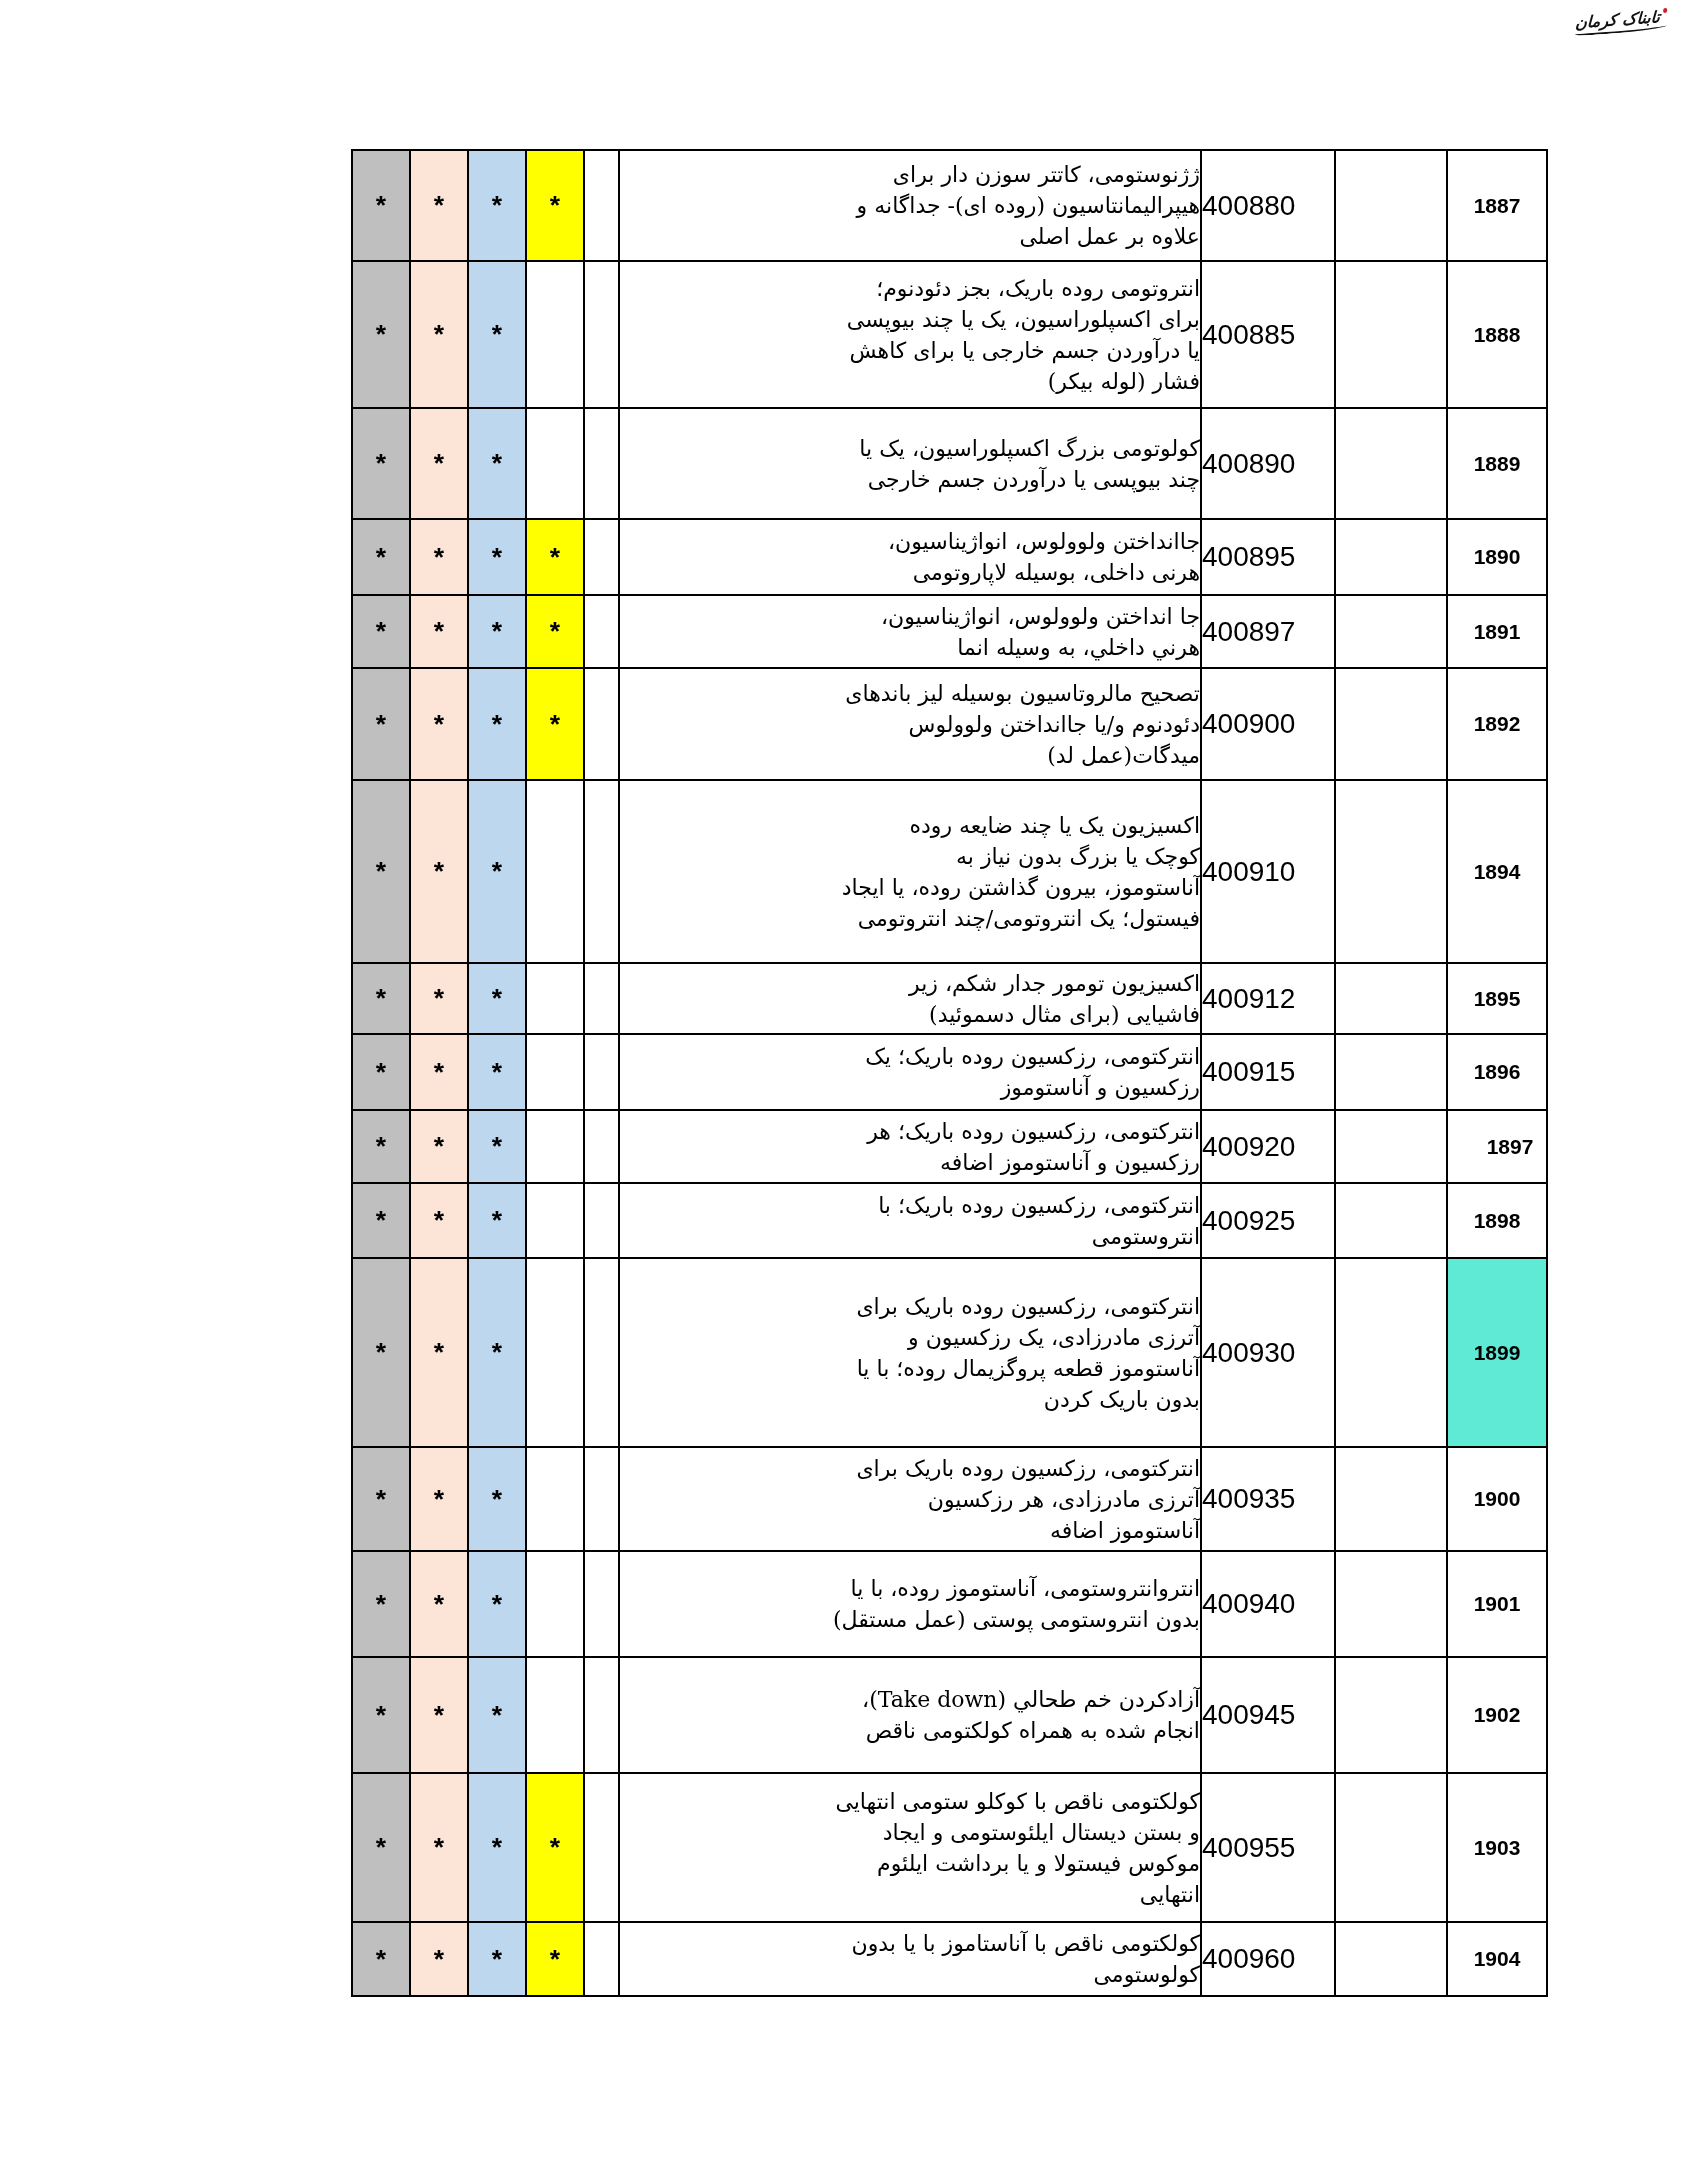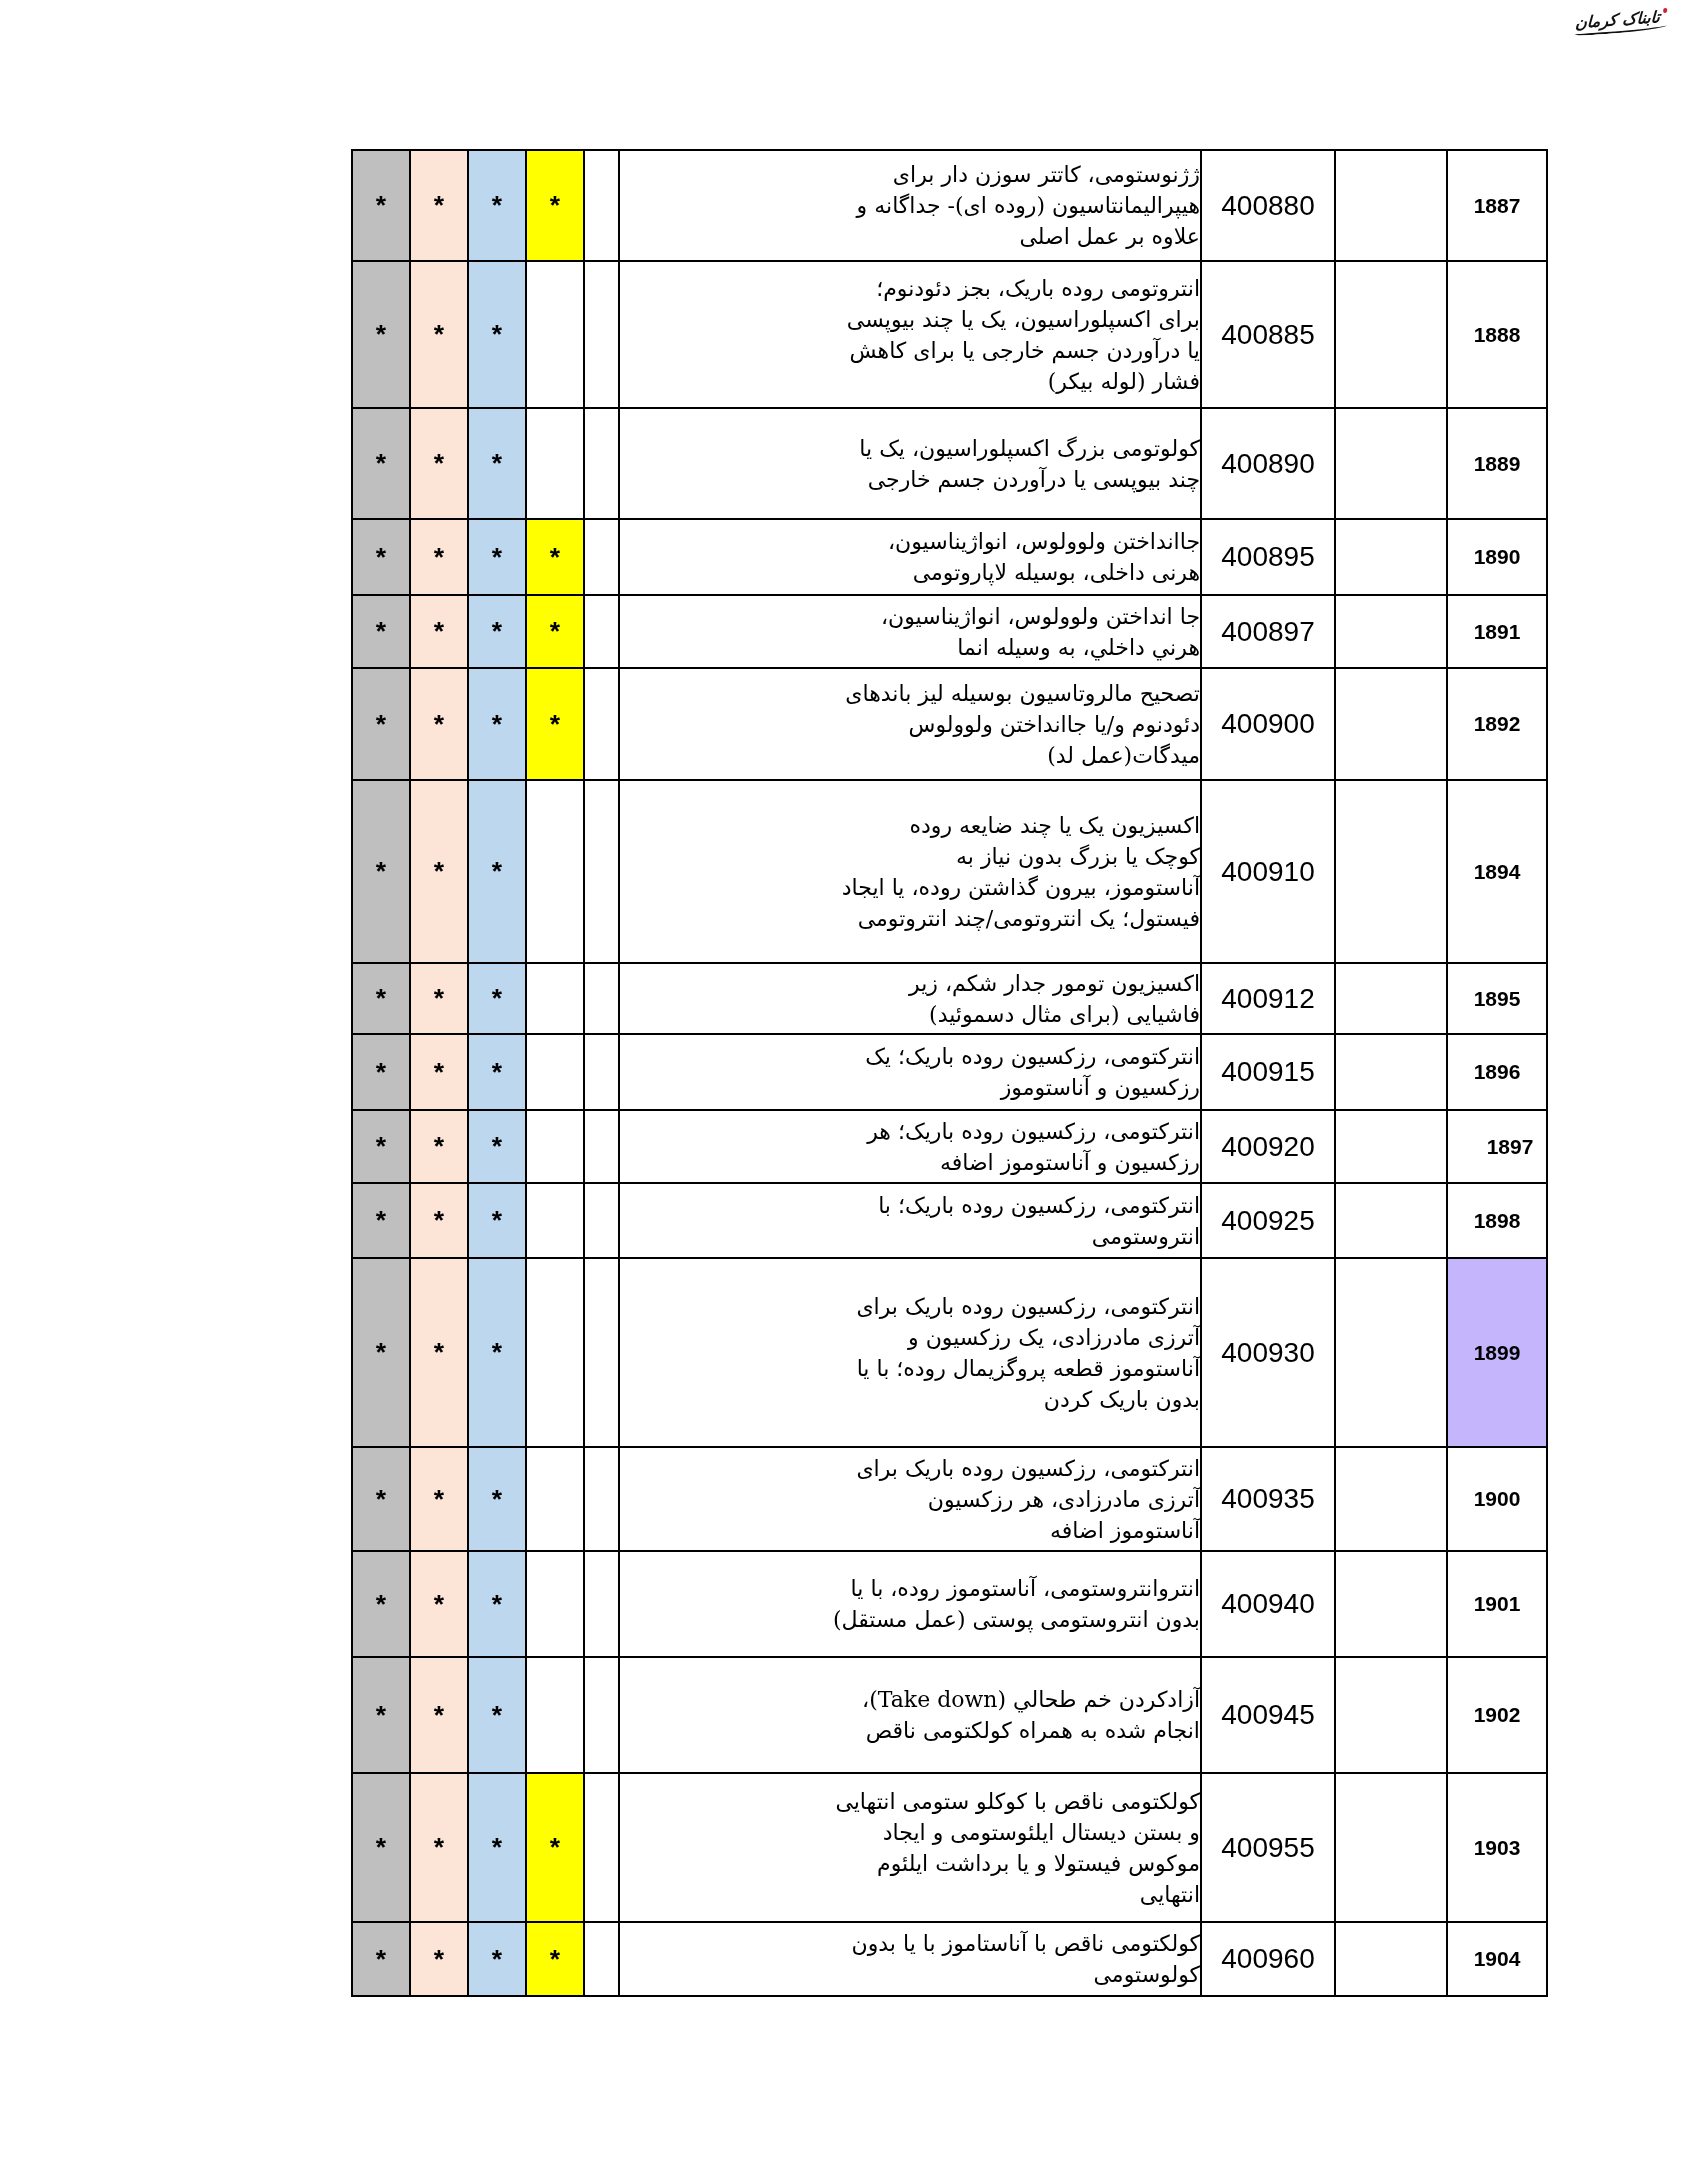--- a/index.html
+++ b/index.html
@@ -74,21 +74,21 @@
     text-align: right;
     vertical-align: middle;
     white-space: pre-line;
     font-family: "DejaVu Serif", "DejaVu Sans", serif;
     font-size: 22px;
     line-height: 31px;
     color: #000000;
     padding: 2.6px 6.6px 2.6px 4px;
   }
   td.code {
-    text-align: center;
+    text-align: left;
     vertical-align: middle;
     font-size: 28px;
     font-family: "Liberation Sans", "DejaVu Sans", sans-serif;
     color: #000000;
   }
   td.rownum {
     text-align: center;
     vertical-align: middle;
     font-size: 21px;
     font-weight: bold;
@@ -262,21 +262,21 @@
           <td class="star" style="background-color: rgb(252, 228, 214);">*</td>
           <td class="star" style="background-color: rgb(189, 215, 238);">*</td>
           <td class="star" style="background-color: rgb(255, 255, 255);"></td>
           <td class="spacer" style="background-color: rgb(255, 255, 255);"></td>
           <td class="desc" style="background-color: rgb(255, 255, 255);">انترکتومی، رزکسیون روده باریک برای
 آترزی مادرزادی، یک رزکسیون و
 آناستوموز قطعه پروگزیمال روده؛ با یا
 بدون باریک کردن</td>
           <td class="code" style="background-color: rgb(255, 255, 255);">400930</td>
           <td class="blank" style="background-color: rgb(255, 255, 255);"></td>
-          <td class="rownum" style="background-color: #c4b5fd;">1899</td>
+          <td class="rownum" style="background-color: #5eead4;">1899</td>
         </tr>
         <tr style="height: 104px;">
           <td class="star" style="background-color: rgb(191, 191, 191);">*</td>
           <td class="star" style="background-color: rgb(252, 228, 214);">*</td>
           <td class="star" style="background-color: rgb(189, 215, 238);">*</td>
           <td class="star" style="background-color: rgb(255, 255, 255);"></td>
           <td class="spacer" style="background-color: rgb(255, 255, 255);"></td>
           <td class="desc" style="background-color: rgb(255, 255, 255);">انترکتومی، رزکسیون روده باریک برای
 آترزی مادرزادی، هر رزکسیون
 آناستوموز اضافه</td>

